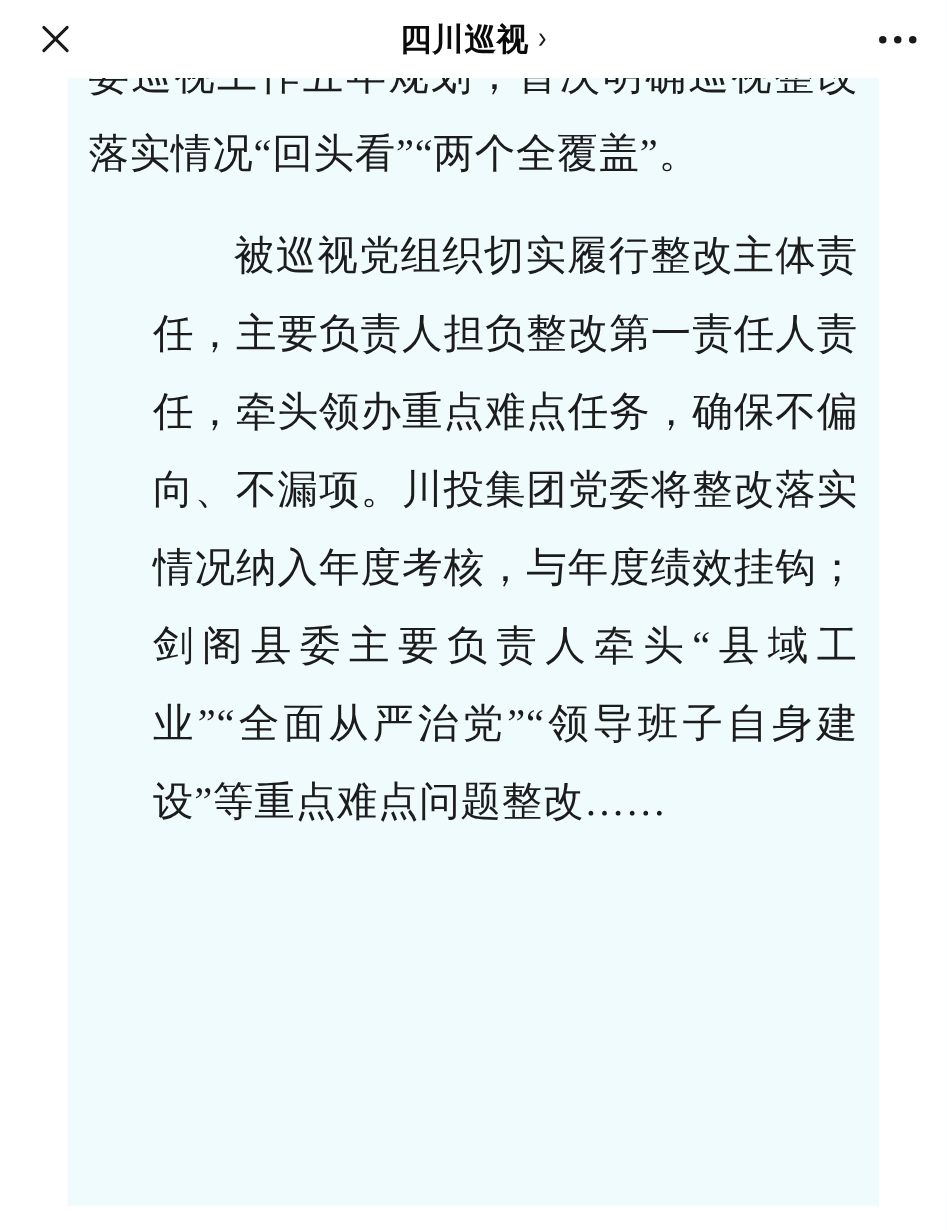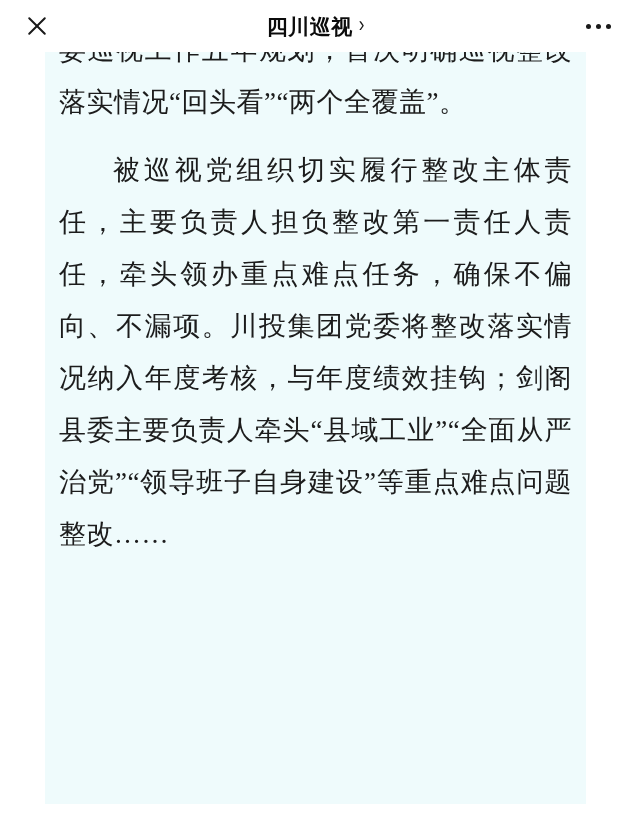--- a/index.html
+++ b/index.html
@@ -124,21 +124,21 @@
     color: #1c1c1c;
     margin: 0;
     text-align: justify;
     text-justify: inter-ideograph;
     letter-spacing: 0.5px;
   }
   .para.indent { text-indent: 2em; }
   .para.clipped {
     margin-top: -28px;
   }
-  .para + .para { margin-top: 16px; }
+  .para + .para { margin-top: 16px; margin-left: 43px; }
 
   
   .gutter-left, .gutter-right {
     position: absolute;
     top: 0;
     bottom: 0;
     width: 45px;
     background: #ffffff;
   }
   .gutter-left { left: 0; }

